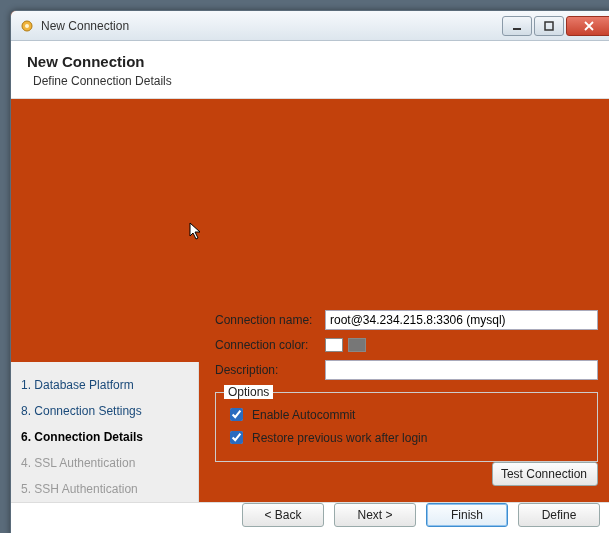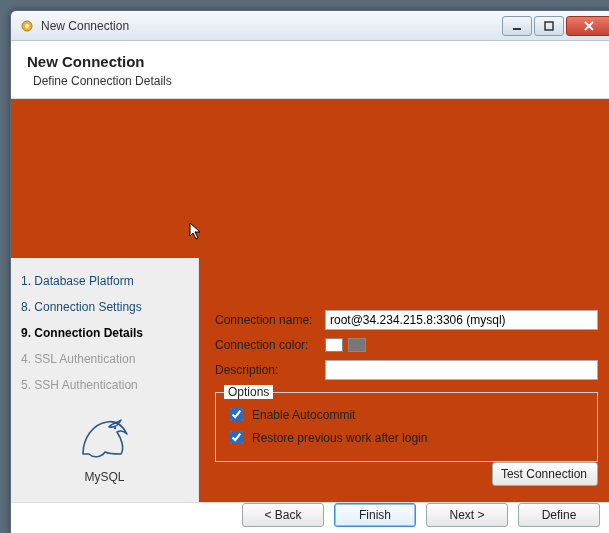--- a/index.html
+++ b/index.html
@@ -242,33 +242,24 @@
   <div class="header-section">
     <div class="header-title">New Connection</div>
     <div class="header-sub">Define Connection Details</div>
   </div>
 
   <div class="body">
 
     <div class="sidebar">
       <div class="step">1. Database Platform</div>
       <div class="step">8. Connection Settings</div>
-      <div class="step active">9. Connection Details</div>
+      <div class="step active">6. Connection Details</div>
       <div class="step disabled">4. SSL Authentication</div>
       <div class="step disabled">5. SSH Authentication</div>
 
-      <div class="sidebar-bottom">
-        <div class="db-logo">
-          <svg width="60" height="50" viewBox="0 0 60 50">
-            <path d="M8 40 C 8 24, 18 10, 32 8 C 42 6, 48 12, 52 20 C 50 18, 46 16, 42 18 C 46 24, 50 34, 46 40 C 40 40, 34 40, 30 38 C 26 44, 18 44, 14 40 C 12 40, 10 40, 8 40 Z M 34 13 C 36 10, 44 8, 46 6 C 44 10, 40 14, 34 13 Z" fill="none" stroke="#2a5a8a" stroke-width="1.6" stroke-linejoin="round"></path>
-            <circle cx="40" cy="14" r="1.2" fill="#2a5a8a"></circle>
-          </svg>
-        </div>
-        <div class="db-name">MySQL</div>
-      </div>
     </div>
 
     <div class="main" style="position:relative;">
 
       <div class="form-row">
         <label>Connection name:</label>
         <input type="text" value="root@34.234.215.8:3306 (mysql)" style="">
       </div>
 
       <div class="form-row">
@@ -298,22 +289,22 @@
 
       <div class="test-row">
         <button class="btn test">Test Connection</button>
       </div>
 
     </div>
   </div>
 
   <div class="footer">
     <button class="btn">&lt; Back</button>
+    <button class="btn">Next &gt;</button>
     <button class="btn primary">Finish</button>
-    <button class="btn">Next &gt;</button>
     <button class="btn">Define</button>
   </div>
 
 </div>
 
 <div class="cursor">
   <svg width="14" height="18" viewBox="0 0 14 18">
     <path d="M1 1 L1 14 L4 11 L7 17 L9 16 L6 10 L11 10 Z" fill="#fff" stroke="#000" stroke-width="1"></path>
   </svg>
 </div>

